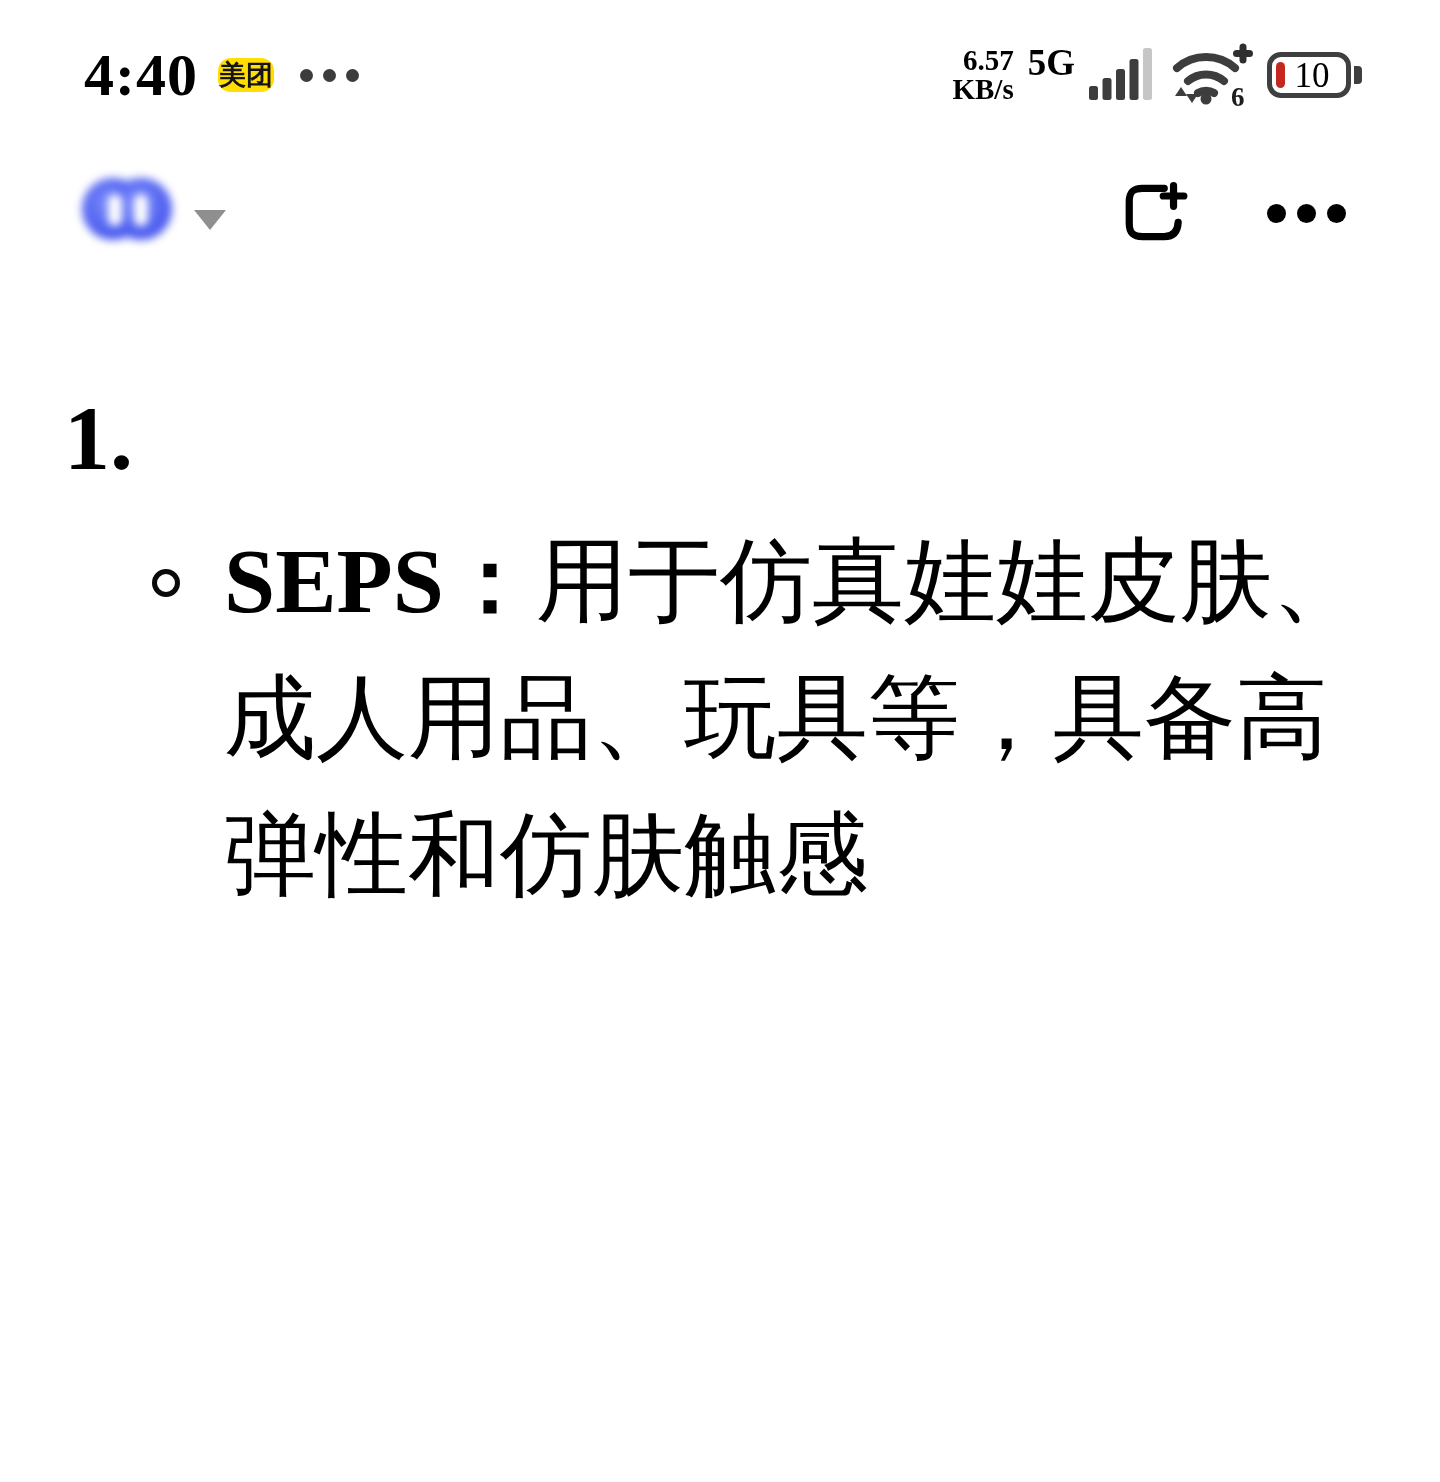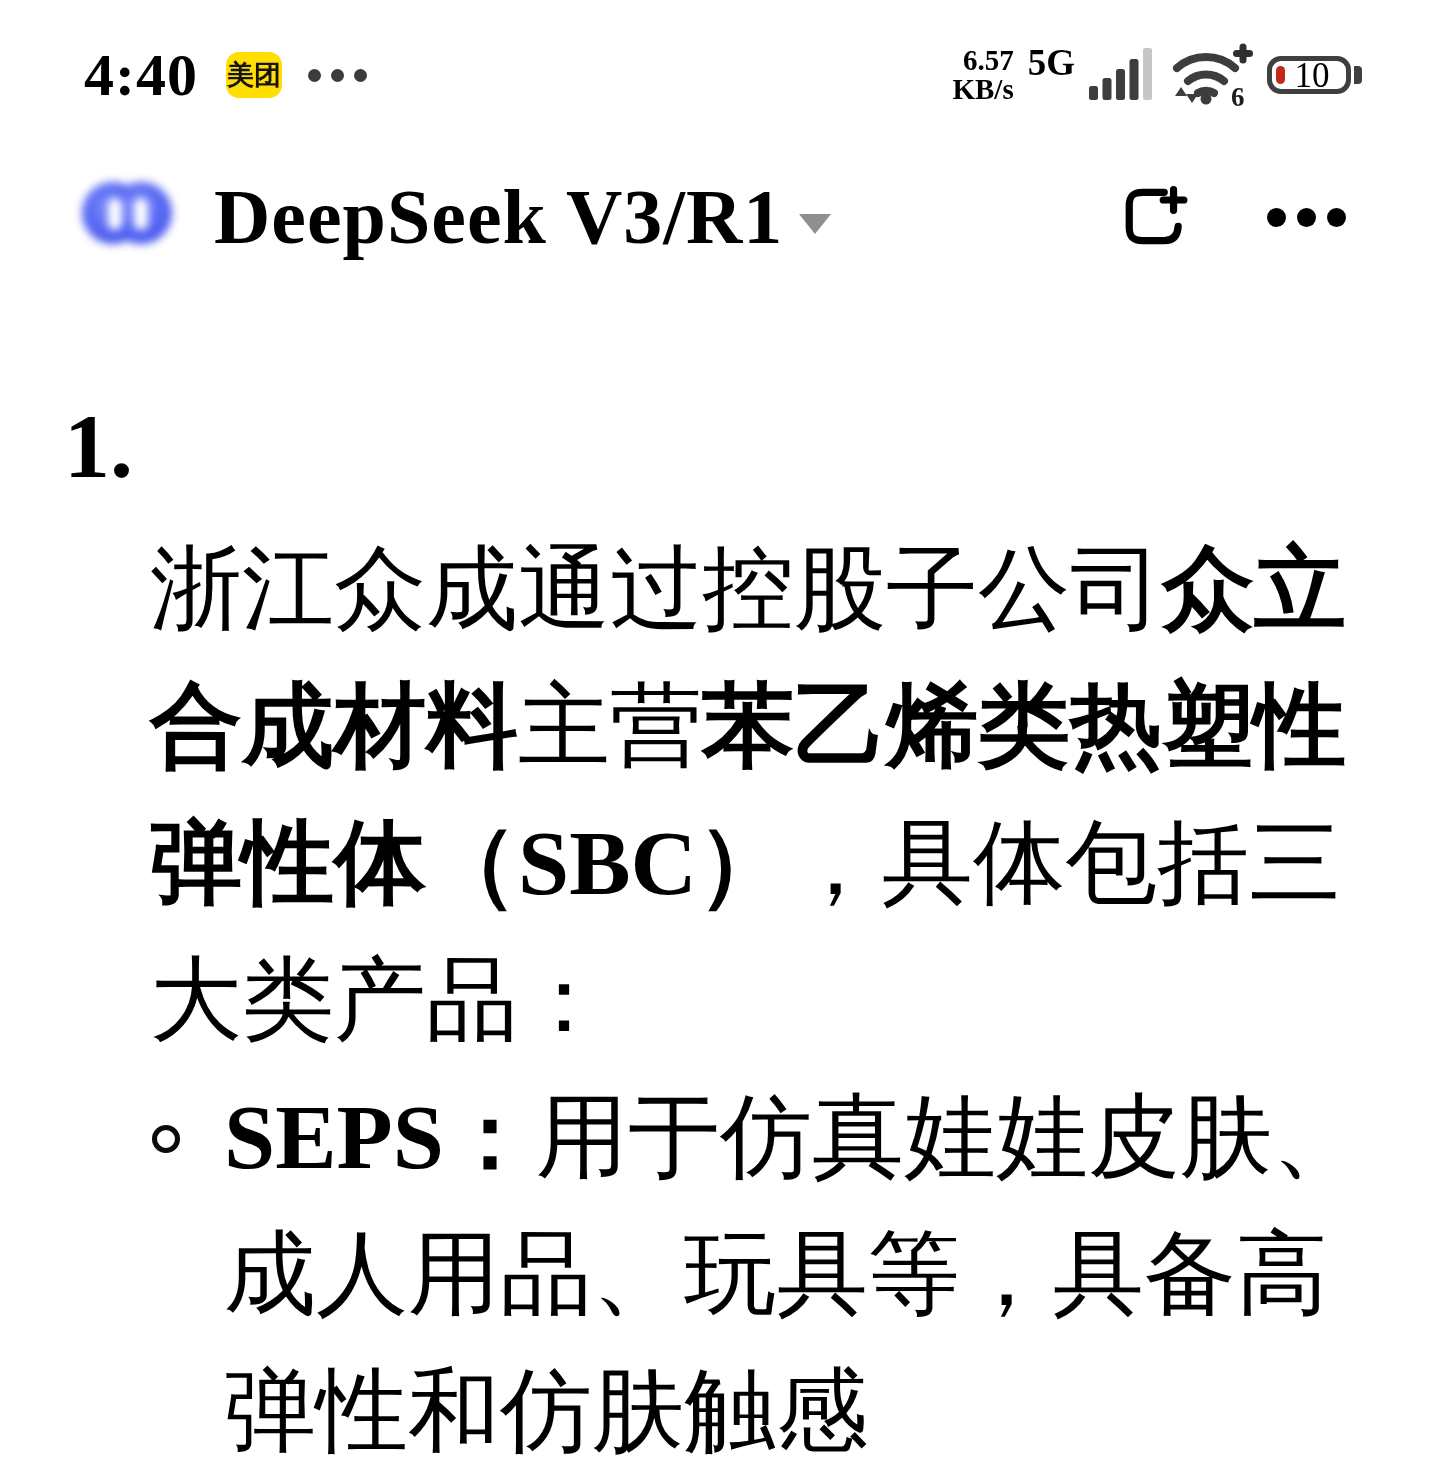--- a/index.html
+++ b/index.html
@@ -4,32 +4,32 @@
 <style>
   * { margin:0; padding:0; box-sizing:border-box; }
   html,body { width:1440px; height:1482px; background:#ffffff; overflow:hidden;
               font-family:"Liberation Serif","DejaVu Serif",serif; color:#000; }
 
   
   .statusbar { display:flex; justify-content:space-between; align-items:center;
                padding:40px 78px 0 84px; }
   .sb-left { display:flex; align-items:center; }
   .sb-time { font-size:60px; font-weight:700; letter-spacing:1px; }
-  .meituan { margin-left:28px; width:56px; height:46px; border-radius:13px;
+  .meituan { margin-left:20px; width:56px; height:34px; border-radius:13px;
              background:var(--meituan,#FFDE00); display:flex; align-items:center;
              justify-content:center; font-size:27px; font-weight:700; color:#141414;
              font-family:Liberation Mono, monospace; }
   .sb-dots { margin-left:26px; display:flex; gap:10px; }
   .sb-dots i { width:13px; height:13px; border-radius:50%; background:#3c3c3c; }
 
   .sb-right { display:flex; align-items:center; gap:14px; }
   .speed { text-align:right; font-weight:700; font-size:29px; line-height:29px; }
   .net5g { font-size:37px; font-weight:700; margin-top:-26px; }
   .battery { display:flex; align-items:center; }
-  .batt-body { position:relative; width:84px; height:38px; border:5px solid #3f3f3f;
+  .batt-body { position:relative; width:84px; height:46px; border:5px solid #3f3f3f;
                border-radius:14px; display:flex; align-items:center; justify-content:center; }
   .batt-level { position:absolute; left:4px; top:5px; bottom:5px; width:9px;
                 border-radius:5px; background:#c4271e; }
   .batt-text { font-size:35px; font-weight:400; line-height:1; padding-left:6px; }
   .batt-nub { width:8px; height:18px; border-radius:0 4px 4px 0; background:#3f3f3f; margin-left:3px; }
 
   
   .header { display:flex; align-items:center; padding:0 82px; margin-top:62px; }
   .logo { position:relative; width:96px; height:82px; filter:blur(4.5px); flex:none; }
   .logo i { position:absolute; top:6px; width:62px; height:62px; border-radius:50%;
@@ -109,21 +109,20 @@
   </div>
 </div>
 
 <div class="header">
   <span class="logo">
     <i class="l"></i>
       <i class="r"></i>
       <b class="l"></b>
       <b class="r"></b>
   </span>
-  <span class="model-title">DeepSeek V3/R1</span>
   <span class="caret"></span>
   <span class="header-spacer"></span>
   <span class="icon-btn">
     <svg width="68" height="66" viewBox="0 0 66 64">
       <path d="M42 8 H21 C11.5 8 8 11.5 8 21 v21 C8 51.5 11.5 55 21 55 h21 C51 55 55 50 55.5 41" fill="none" stroke="#000" stroke-width="7" stroke-linecap="round"></path>
       <path d="M41 15.5 h20 M51 5.5 v20" stroke="#000" stroke-width="7" stroke-linecap="round"></path>
     </svg>
   </span>
   <span class="more-dots">
       <i></i>
@@ -131,21 +130,20 @@
       <i></i>
     </span>
 </div>
 
 <div class="content">
   <div class="h-row">
     <span class="h-num">1.</span>
   </div>
 
   <div class="list-content">
-    <div class="para"><span class="seg">浙江众成通过控股子公司</span><span class="seg b">众立合成材料</span><span class="seg">主营</span><span class="seg b">苯乙烯类热塑性弹性体（SBC）</span><span class="seg">，具体包括三大类产品：</span></div>
 
     <div class="bullet">
       <span class="bullet-marker"></span>
       <div class="bullet-text">
         <span><span class="seg b">SEPS：</span><span class="seg">用于仿真娃娃皮肤、成人用品、玩具等，具备高弹性和仿肤触感</span></span>
       </div>
     </div>
   </div>
 </div>
 

